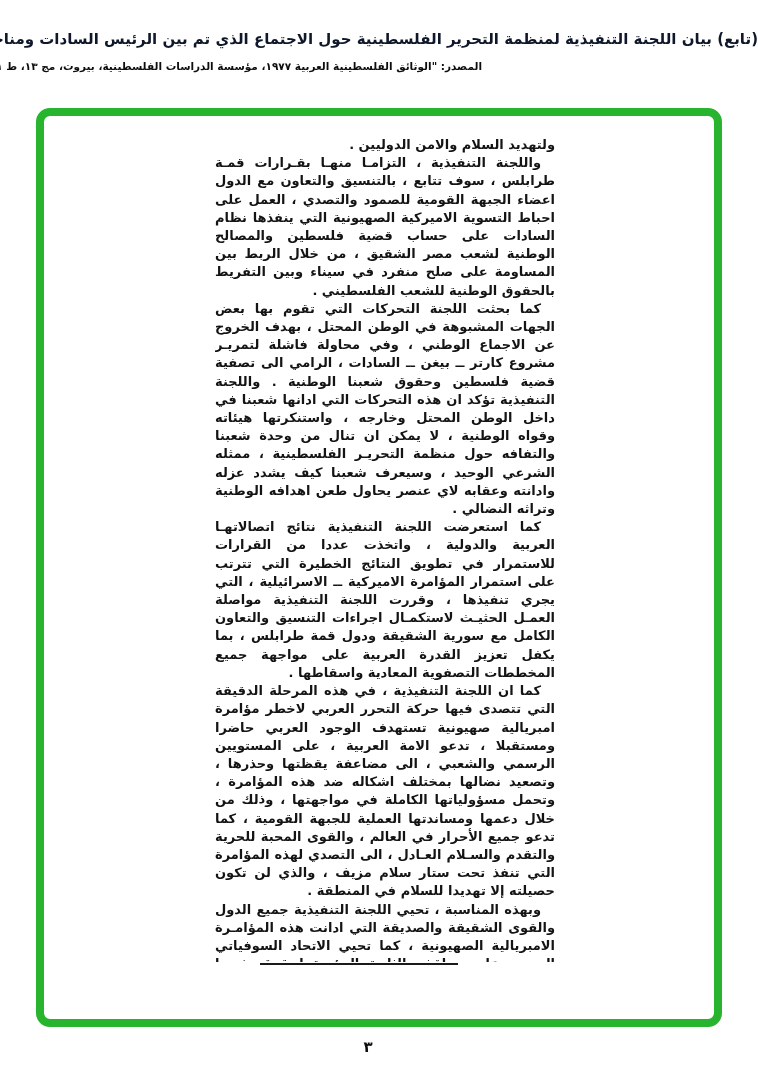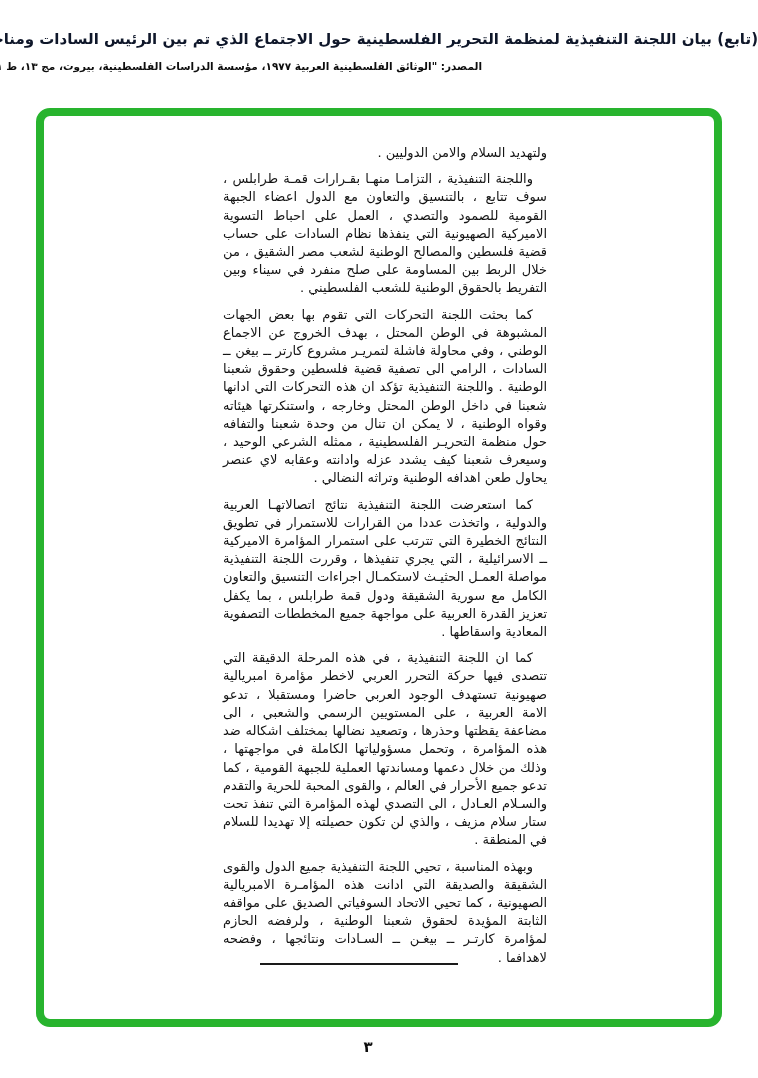--- a/index.html
+++ b/index.html
@@ -56,23 +56,24 @@
     width: 340px;
     height: 826px;
     overflow: hidden;
     direction: rtl;
     text-align: justify;
     font-size: 13px;
     line-height: 18.2px;
     color: #141414;
   }
   .doc-body p {
-    margin: 8px;
+    margin: 0;
     padding: 0;
     text-indent: 14px;
+    font-weight: bold;
   }
   .doc-body p.continuation {
     text-indent: 0;
   }
   .footer-rule {
     position: absolute;
     left: 260px;
     top: 963px;
     width: 198px;
     height: 2px;

